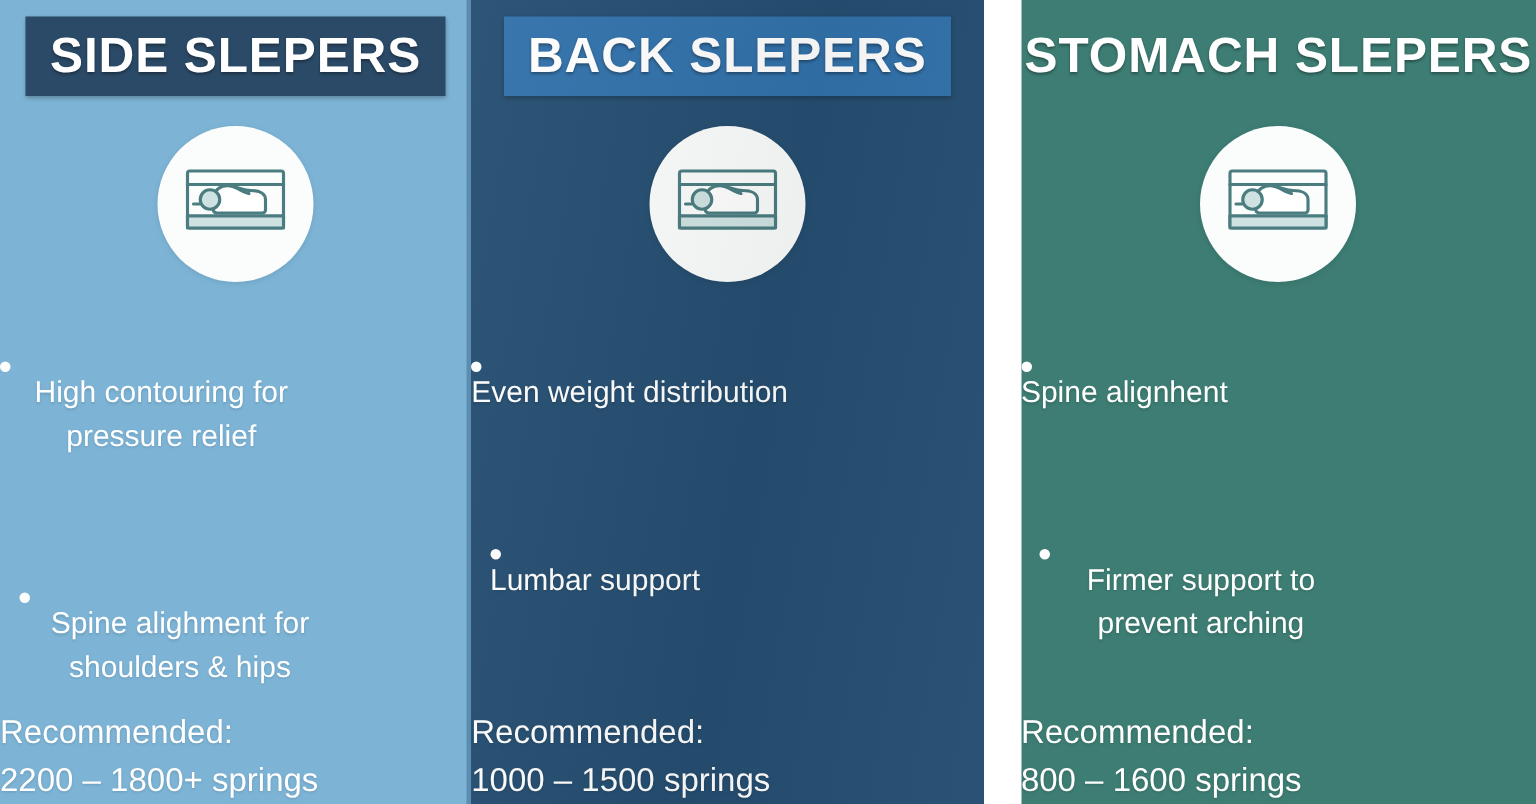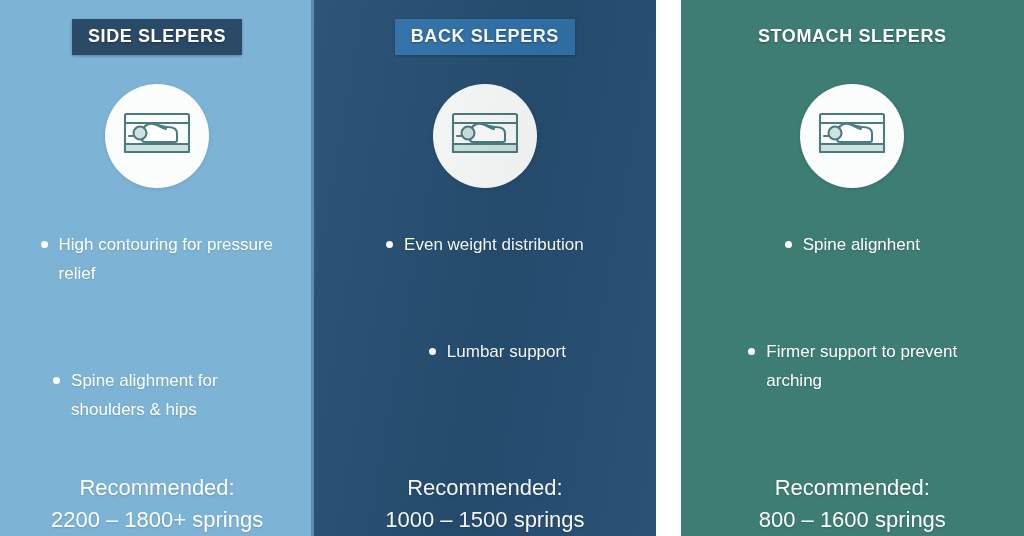--- a/index.html
+++ b/index.html
@@ -54,21 +54,21 @@
     margin-top: 14px;
     height: 46px;
     display: flex;
     align-items: center;
     justify-content: center;
   }
   .header-box {
     display: inline-block;
     padding: 7px 16px 8px 16px;
     letter-spacing: 0.6px;
-    font-size: 18px;
+    font-size: 33px;
     font-weight: bold;
     color: #ffffff;
     white-space: nowrap;
     text-shadow: 0 1px 2px rgba(0,0,0,0.35);
   }
   .header-box.boxed-navy {
     background: #2b4a67;
     box-shadow: 0 1px 3px rgba(0,0,0,0.28);
   }
   .header-box.boxed-blue {
@@ -98,49 +98,48 @@
   .bullets {
     margin-top: 42px;
     width: 100%;
     flex: 1 1 auto;
     display: flex;
     flex-direction: column;
     align-items: center;
   }
   .bullet {
     display: flex;
-    flex-direction: row;
+    flex-direction: column;
     align-items: flex-start;
     justify-content: center;
     width: 100%;
     color: #ffffff;
-    font-size: 17px;
+    font-size: 20px;
     line-height: 29px;
-    text-align: left;
+    text-align: center;
   }
   .bullet + .bullet { margin-top: 78px; padding-left: 25px; }
   .bullet-dot {
     width: 7px;
     height: 7px;
     border-radius: 50%;
     background: #ffffff;
     flex: 0 0 auto;
     margin-top: 11px;
     margin-right: 11px;
   }
   .bullet-text {
     max-width: 215px;
     text-shadow: 0 1px 2px rgba(0,0,0,0.14);
   }
 
   
   .footer {
     width: 100%;
     padding-bottom: 0px;
-    text-align: center;
     color: #ffffff;
     font-size: 22px;
     line-height: 32px;
     text-shadow: 0 1px 2px rgba(0,0,0,0.16);
   }
   .footer-label { display: block; }
   .footer-value { display: block; }
 </style>
 </head>
 <body>

